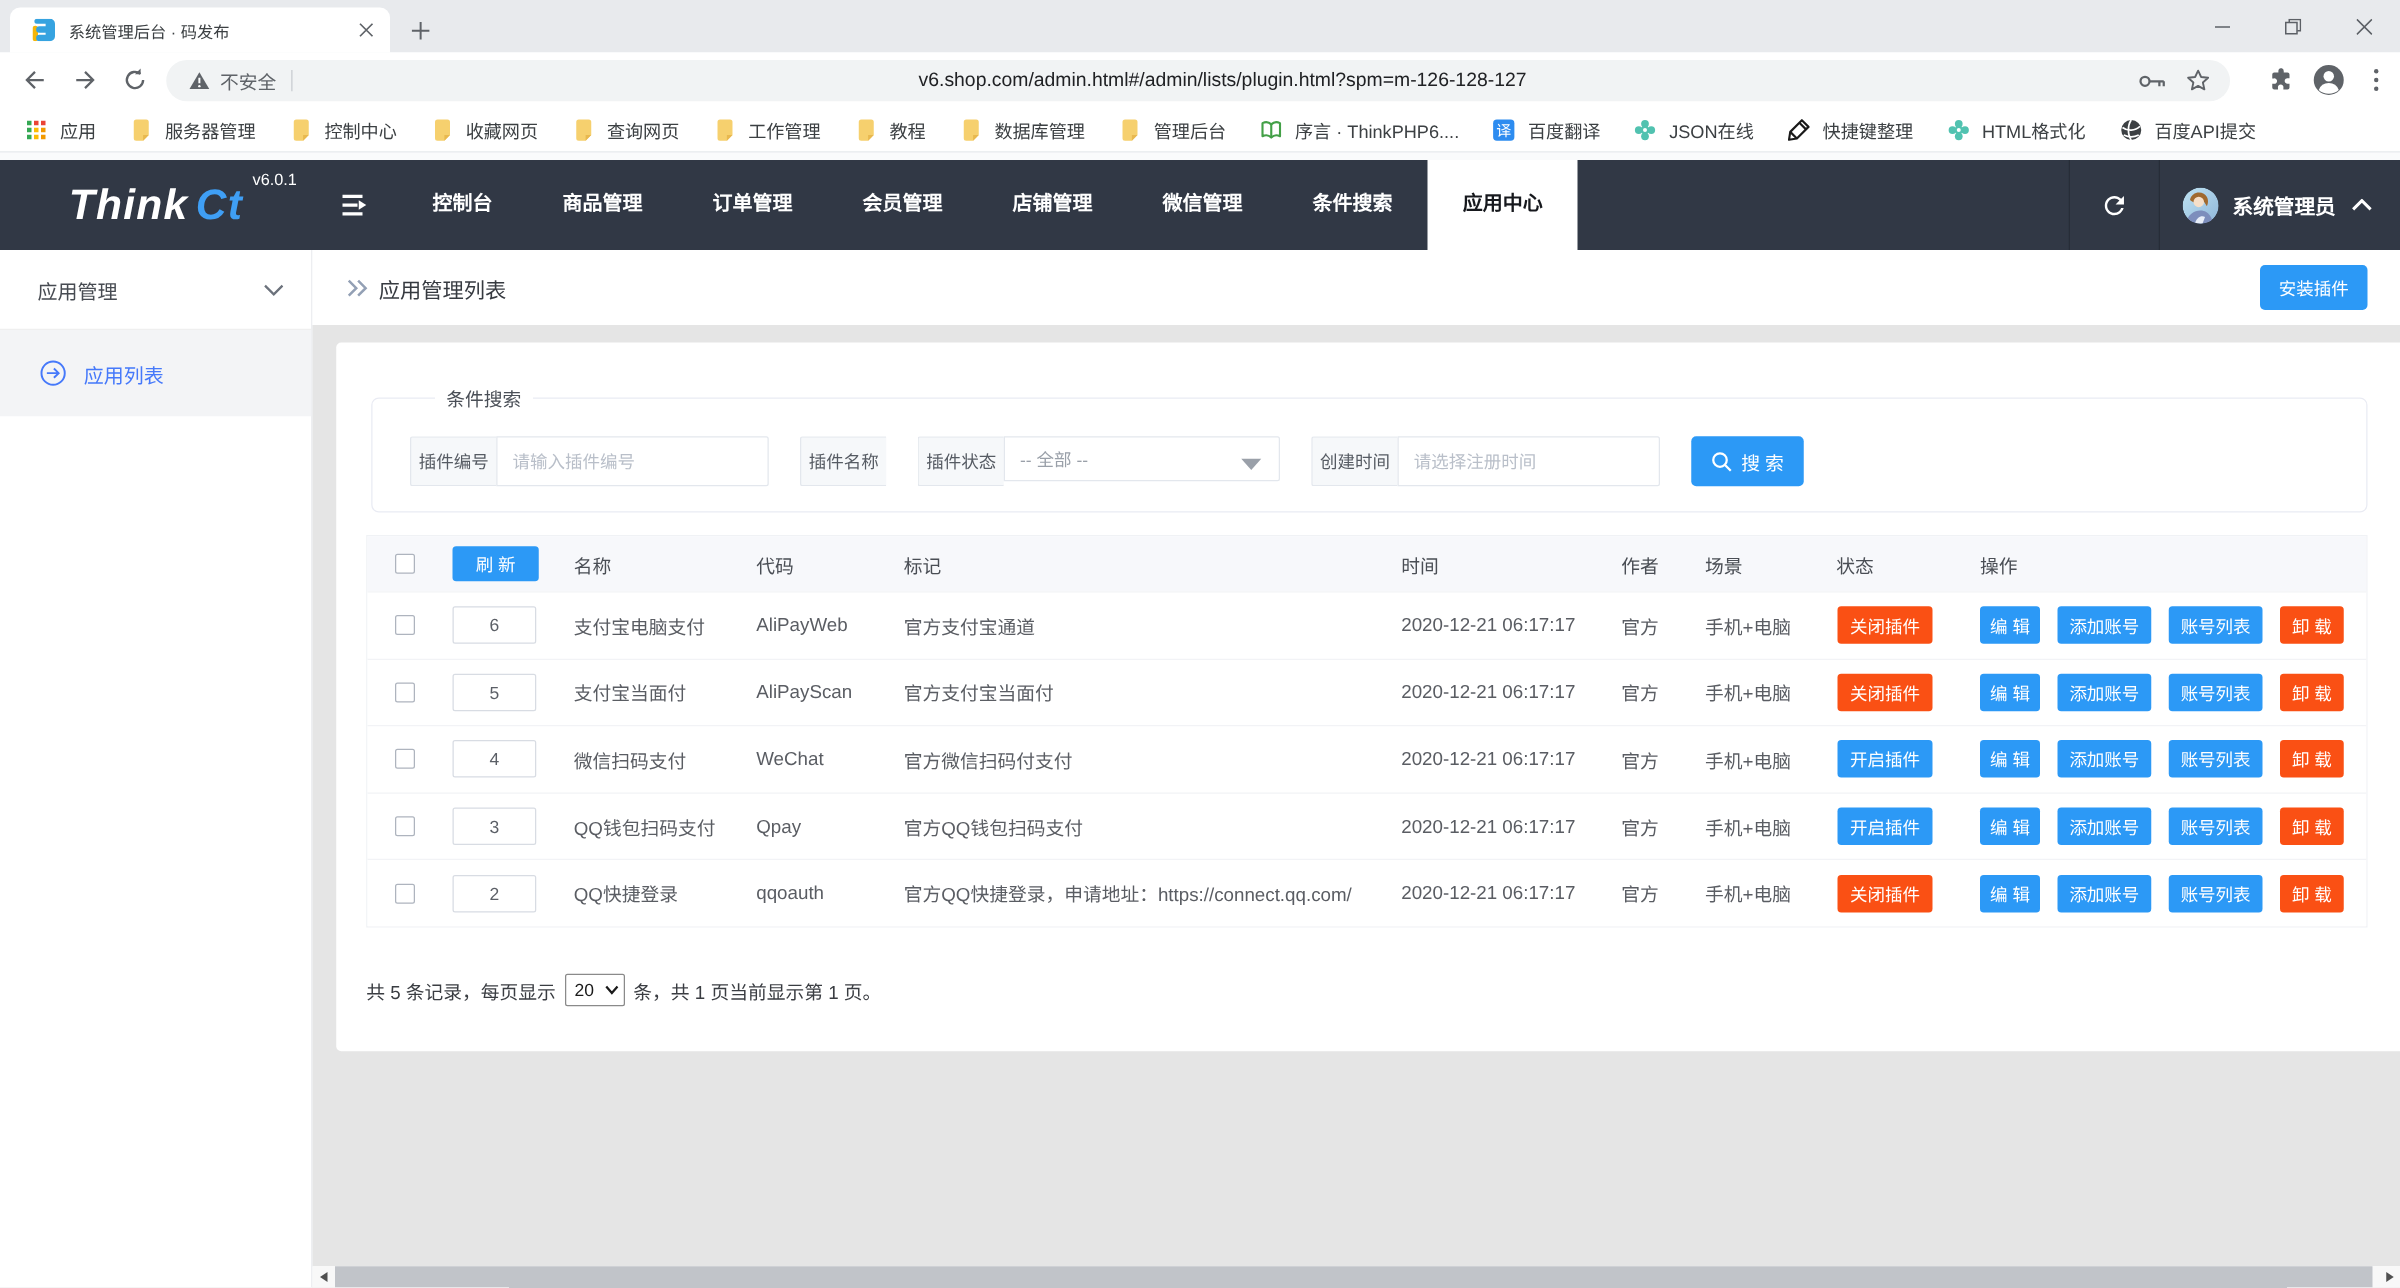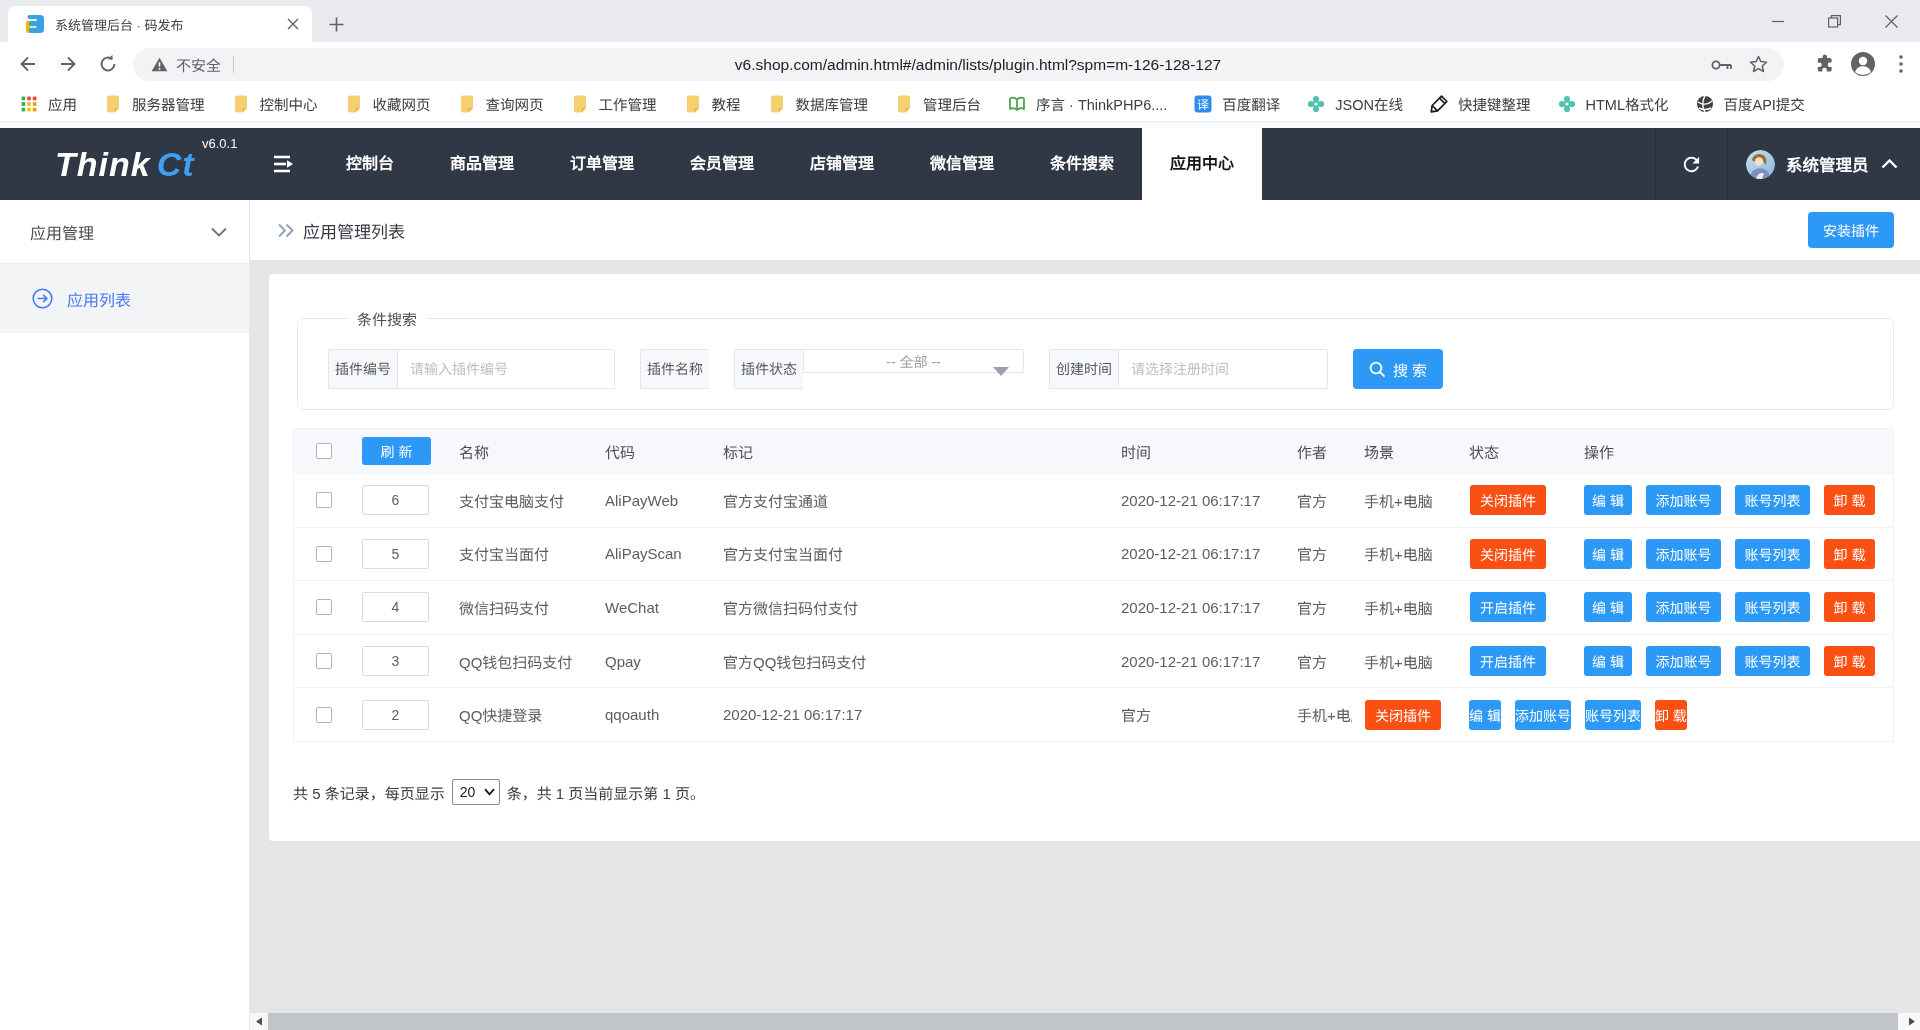--- a/index.html
+++ b/index.html
@@ -69,21 +69,21 @@
   .content { left:250px; top:260px; width:1670px; height:753px; background:#e5e5e5; }
   .card { position:absolute; left:19px; top:14px; width:1651px; height:567px; background:#fff; border-radius:4px 0 0 4px; }
 
   fieldset.search { position:absolute; left:28px; top:34px; width:1597px; height:102px; border:1px solid #e9ebf3; border-radius:6px; padding:20px 0 0 30px; }
   fieldset.search legend { margin-left:20px; padding:0 9px; font-size:15px; color:#4a4f57; }
   .sfields { display:flex; align-items:center; }
   .sgroup { display:flex; margin-right:25px; }
   .sgroup .slabel { height:40px; line-height:38px; padding:0 6px; background:#f6f8fa; border:1px solid #e3e7ed; border-right:none; border-radius:2px 0 0 2px; font-size:14px; color:#565b63; white-space:nowrap; }
   .sgroup .sinput { height:40px; border:1px solid #e3e7ed; border-radius:0 2px 2px 0; padding:0 12px; font-size:14px; color:#333; font-family:inherit; background:#fff; }
   .sgroup .sinput::placeholder { color:#b9bfc9; }
-  .sgroup .sselect { height:24px; border:1px solid #e3e7ed; border-radius:0 2px 2px 0; padding:0 12px; font-size:14px; color:#9aa0a9; background:#fff; display:flex; align-items:center; position:relative; cursor:pointer;justify-content:center; }
+  .sgroup .sselect { height:36px; border:1px solid #e3e7ed; border-radius:0 2px 2px 0; padding:0 12px; font-size:14px; color:#9aa0a9; background:#fff; display:flex; align-items:center; position:relative; cursor:pointer; }
   .sselect .tri { position:absolute; right:14px; top:17px; width:0; height:0; border-left:8px solid transparent; border-right:8px solid transparent; border-top:9px solid #9aa0a9; }
   .search-btn { width:90px; height:40px; background:#2c99f6; border:none; border-radius:4px; color:#fff; font-size:15px; display:flex; align-items:center; justify-content:center; cursor:pointer; font-family:inherit; }
   .search-btn svg { margin-right:7px; }
 
   
   .ptable { position:absolute; left:24px; top:154px; width:1601px; border:1px solid #f0f2f5; }
   .trow { display:grid; grid-template-columns:60px 93px 146px 118px 398px 176px 67px 105px 115px auto; align-items:center; }
   .trow.thead { height:44px; background:#f7f8fb; }
   .trow.tbody { height:53.6px; background:#fff; border-top:1px solid #f2f3f6; }
   .th { font-size:15px; color:#4a4e55; padding-left:12px; }
@@ -624,20 +624,21 @@
 
         <div class="trow tbody">
           <div>
             <div class="ckbox"></div>
           </div>
           <div>
             <div class="idbox">2</div>
           </div>
           <div class="td">QQ快捷登录</div>
           <div class="td">qqoauth</div>
+          <div class="td">官方QQ快捷登录，申请地址：https://connect.qq.com/</div>
           <div class="td">2020-12-21 06:17:17</div>
           <div class="td">官方</div>
           <div class="td">手机+电脑</div>
           <div><button class="btn status-btn danger">关闭插件</button></div>
           <div class="ops">
             <button class="btn primary op-edit">编 辑</button>
             <button class="btn primary op-add">添加账号</button>
             <button class="btn primary op-list">账号列表</button>
             <button class="btn danger op-del">卸 载</button>
           </div>

